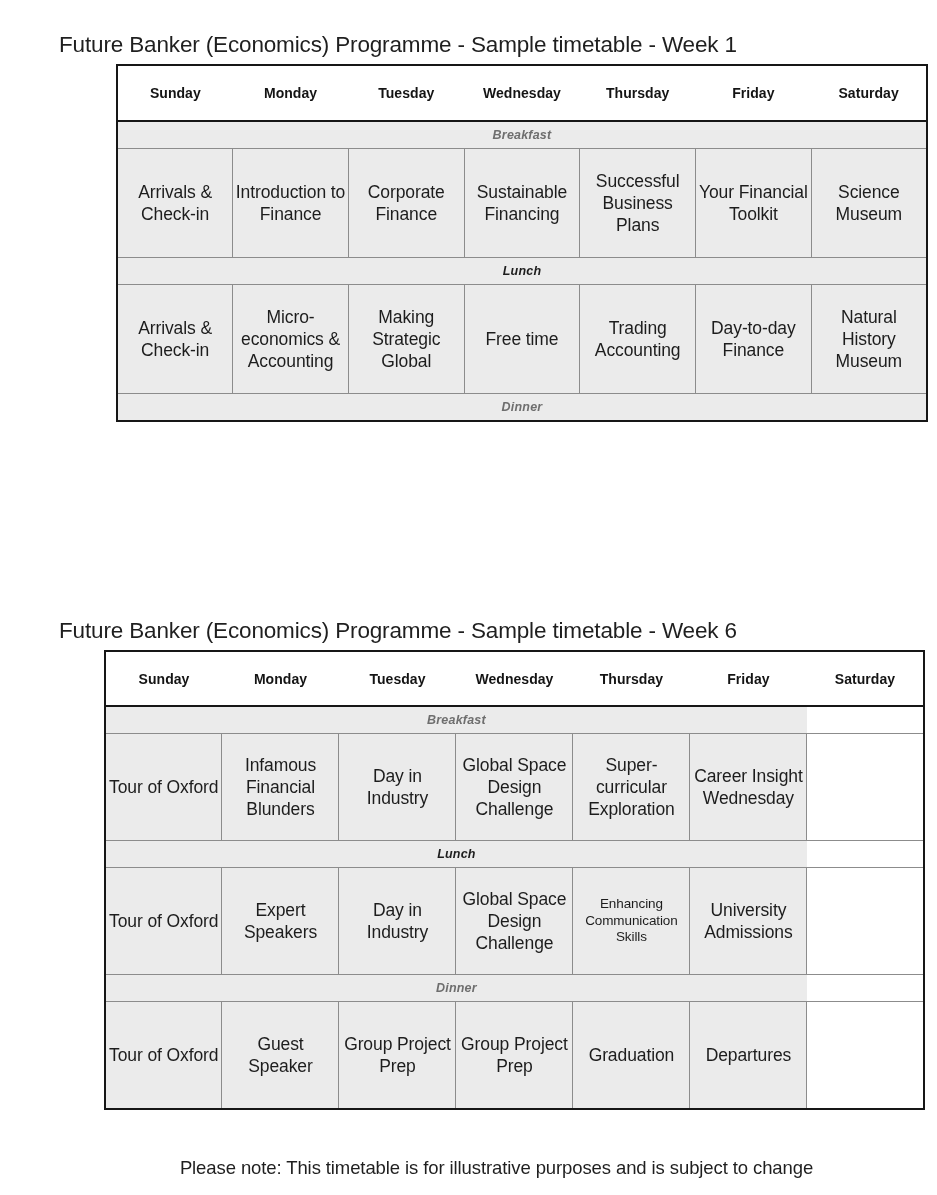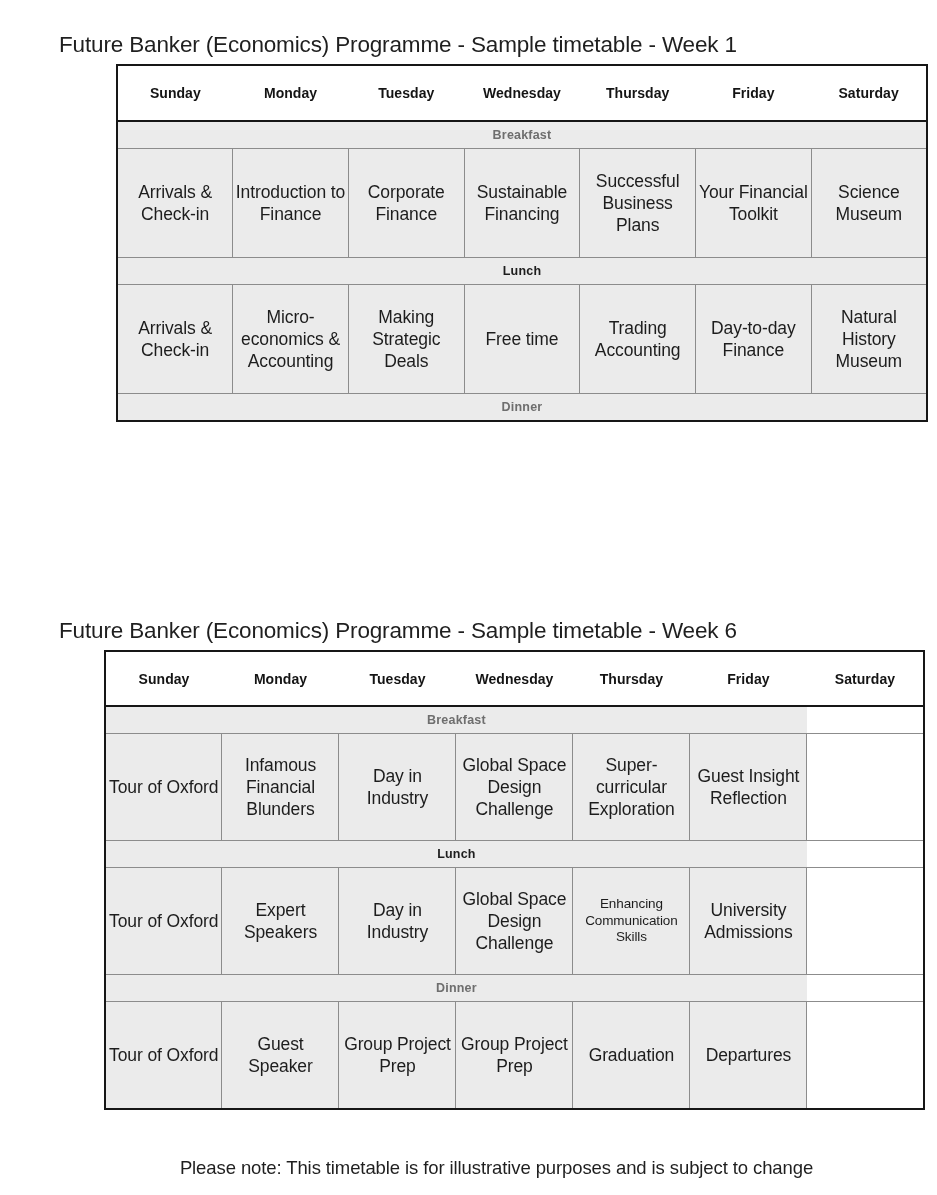--- a/index.html
+++ b/index.html
@@ -82,20 +82,21 @@
 
   
   .meal-row td {
     height: 26px;
     background: #ebebeb;
     border-top: 1px solid #8c8c8c;
     border-bottom: 1px solid #8c8c8c;
     font-size: 12.5px;
     font-weight: bold;
     letter-spacing: 0.2px;
+    font-style: italic;
   }
   .meal-row td.meal-grey { color: #6e6e6e; }
   .meal-row td.meal-dark { color: #1d1d1d; }
   .meal-row td.meal-blank {
     background: #ffffff;
     border-top: 1px solid #8c8c8c;
     border-bottom: 1px solid #8c8c8c;
   }
 
   
@@ -164,21 +165,21 @@
         <td>Your Financial Toolkit</td>
         <td>Science Museum</td>
       </tr>
 
       <tr class="meal-row">
         <td class="meal-dark" colspan="7">Lunch</td>
       </tr>
       <tr class="content-row">
         <td>Arrivals &amp; Check-in</td>
         <td>Micro-economics &amp; Accounting</td>
-        <td>Making Strategic Deals</td>
+        <td>Making Strategic Global</td>
         <td>Free time</td>
         <td>Trading Accounting</td>
         <td>Day-to-day Finance</td>
         <td>Natural History Museum</td>
       </tr>
 
       <tr class="meal-row">
         <td class="meal-grey" colspan="7">Dinner</td>
       </tr>
     </tbody>
@@ -211,21 +212,21 @@
       <tr class="meal-row">
         <td class="meal-grey" colspan="6">Breakfast</td>
         <td class="meal-blank"></td>
       </tr>
       <tr class="content-row">
         <td>Tour of Oxford</td>
         <td>Infamous Financial Blunders</td>
         <td>Day in Industry</td>
         <td>Global Space Design Challenge</td>
         <td>Super-curricular Exploration</td>
-        <td>Guest Insight Reflection</td>
+        <td>Career Insight Wednesday</td>
         <td class="cell-empty"></td>
       </tr>
 
       <tr class="meal-row">
         <td class="meal-dark" colspan="6">Lunch</td>
         <td class="meal-blank"></td>
       </tr>
       <tr class="content-row">
         <td>Tour of Oxford</td>
         <td>Expert Speakers</td>

